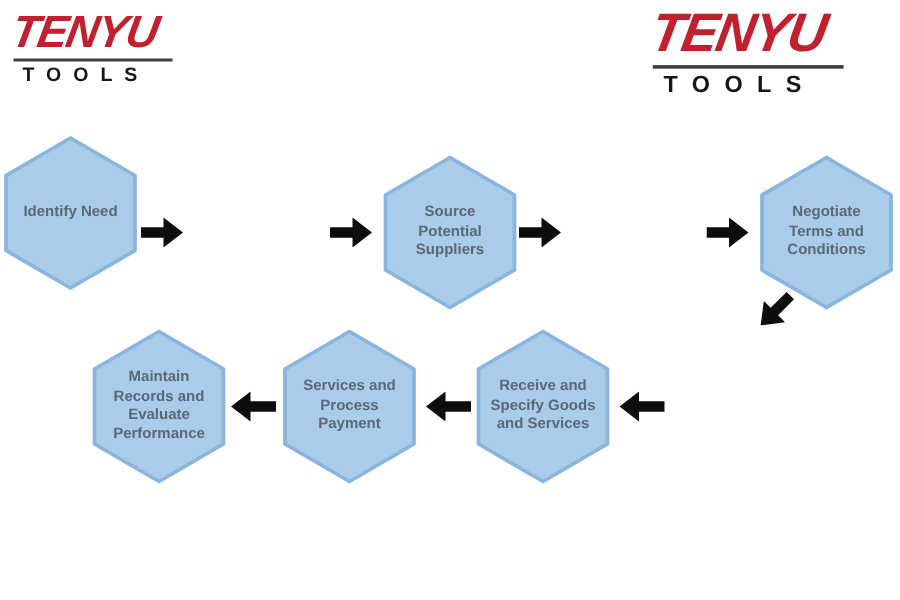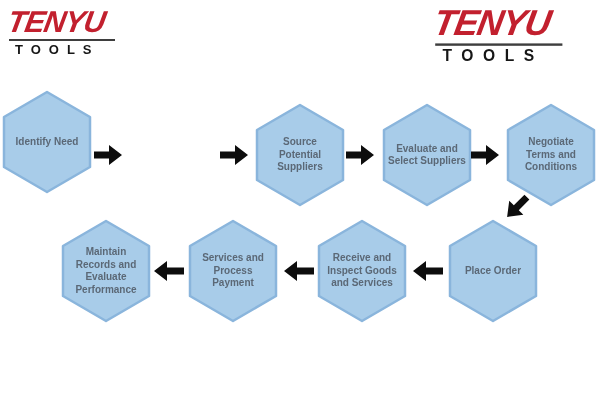--- a/index.html
+++ b/index.html
@@ -71,48 +71,35 @@
     <div class="node-label">Identify Need</div>
   </div>
   <div class="node" style="left:255px;top:103px">
     <svg viewBox="0 0 90 104">
         <polygon points="45,2 88,27 88,77 45,102 2,77 2,27"></polygon>
       </svg>
     <div class="node-label">Source
 Potential
 Suppliers</div>
   </div>
-  <div class="node" style="left:382px;top:103px">
-    <svg viewBox="0 0 90 104">
-        <polygon points="45,2 88,27 88,77 45,102 2,77 2,27"></polygon>
-      </svg>
-    <div class="node-label">Evaluate and
-Select Suppliers</div>
-  </div>
   <div class="node" style="left:506px;top:103px">
     <svg viewBox="0 0 90 104">
         <polygon points="45,2 88,27 88,77 45,102 2,77 2,27"></polygon>
       </svg>
     <div class="node-label">Negotiate
 Terms and
 Conditions</div>
   </div>
 
-  <div class="node" style="left:448px;top:219px">
-    <svg viewBox="0 0 90 104">
-        <polygon points="45,2 88,27 88,77 45,102 2,77 2,27"></polygon>
-      </svg>
-    <div class="node-label">Place Order</div>
-  </div>
   <div class="node" style="left:317px;top:219px">
     <svg viewBox="0 0 90 104">
         <polygon points="45,2 88,27 88,77 45,102 2,77 2,27"></polygon>
       </svg>
     <div class="node-label">Receive and
-Inspect Goods
+Specify Goods
 and Services</div>
   </div>
   <div class="node" style="left:188px;top:219px">
     <svg viewBox="0 0 90 104">
         <polygon points="45,2 88,27 88,77 45,102 2,77 2,27"></polygon>
       </svg>
     <div class="node-label">Services and
 Process
 Payment</div>
   </div>

